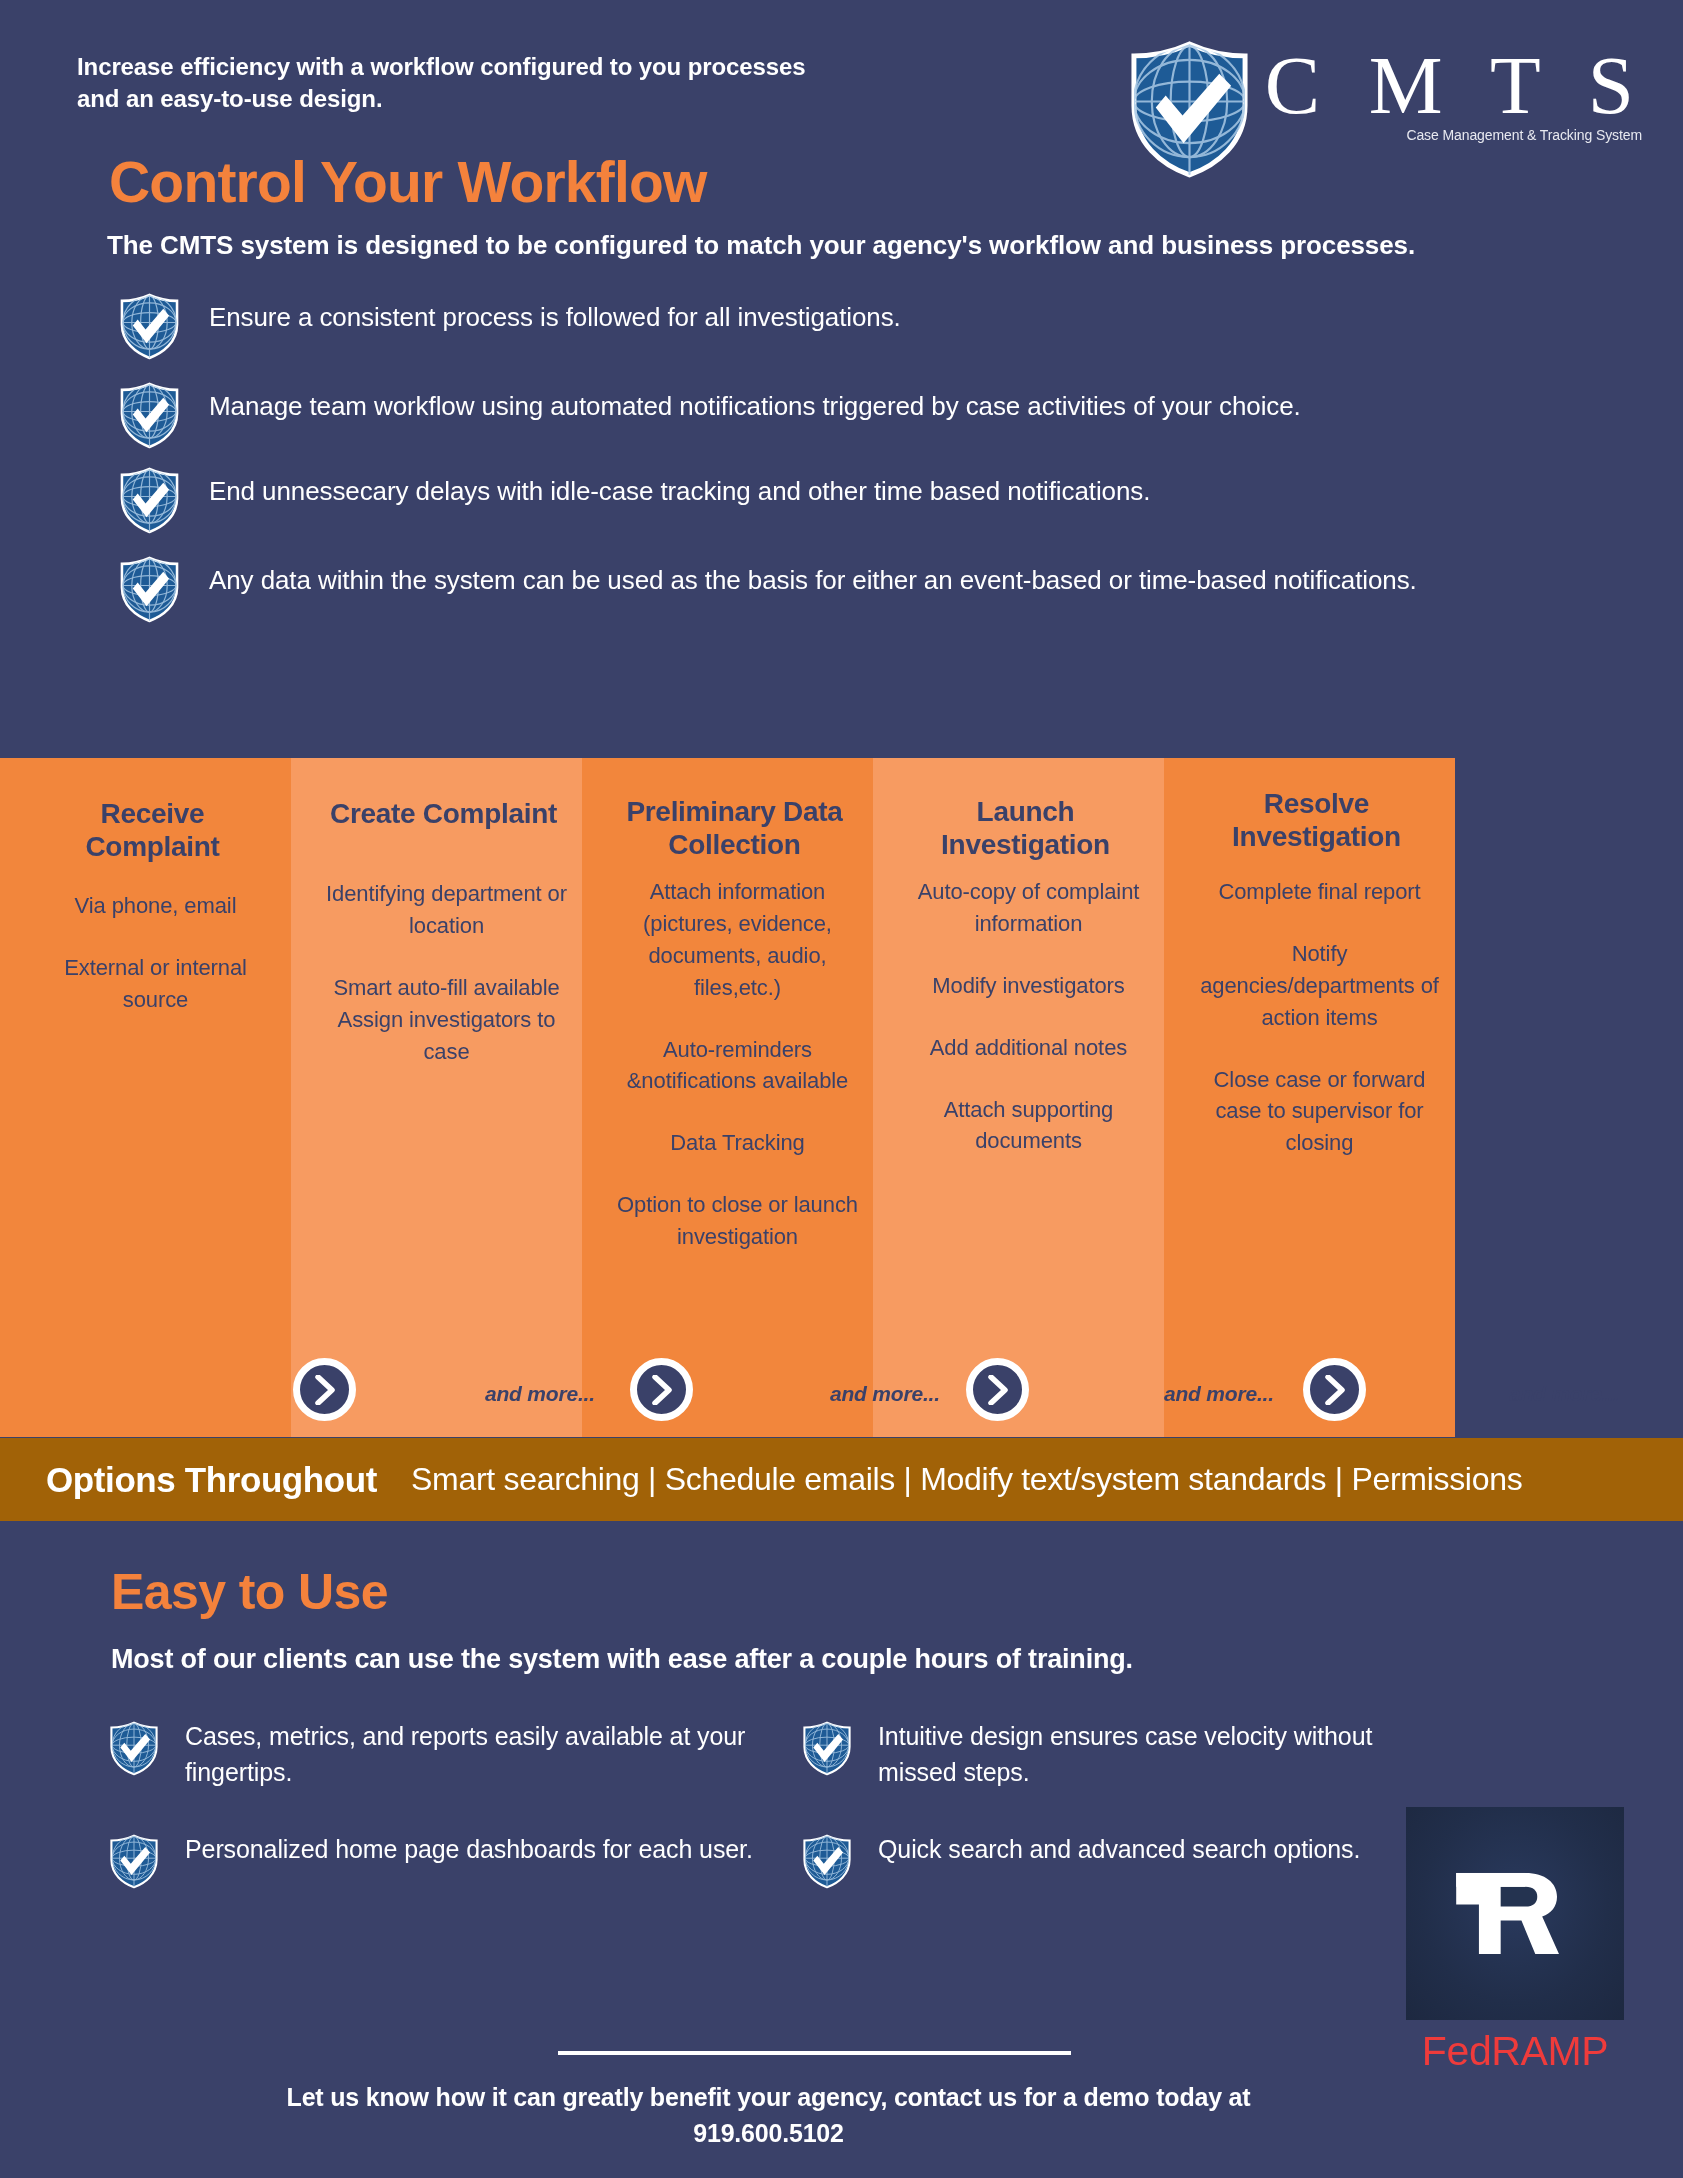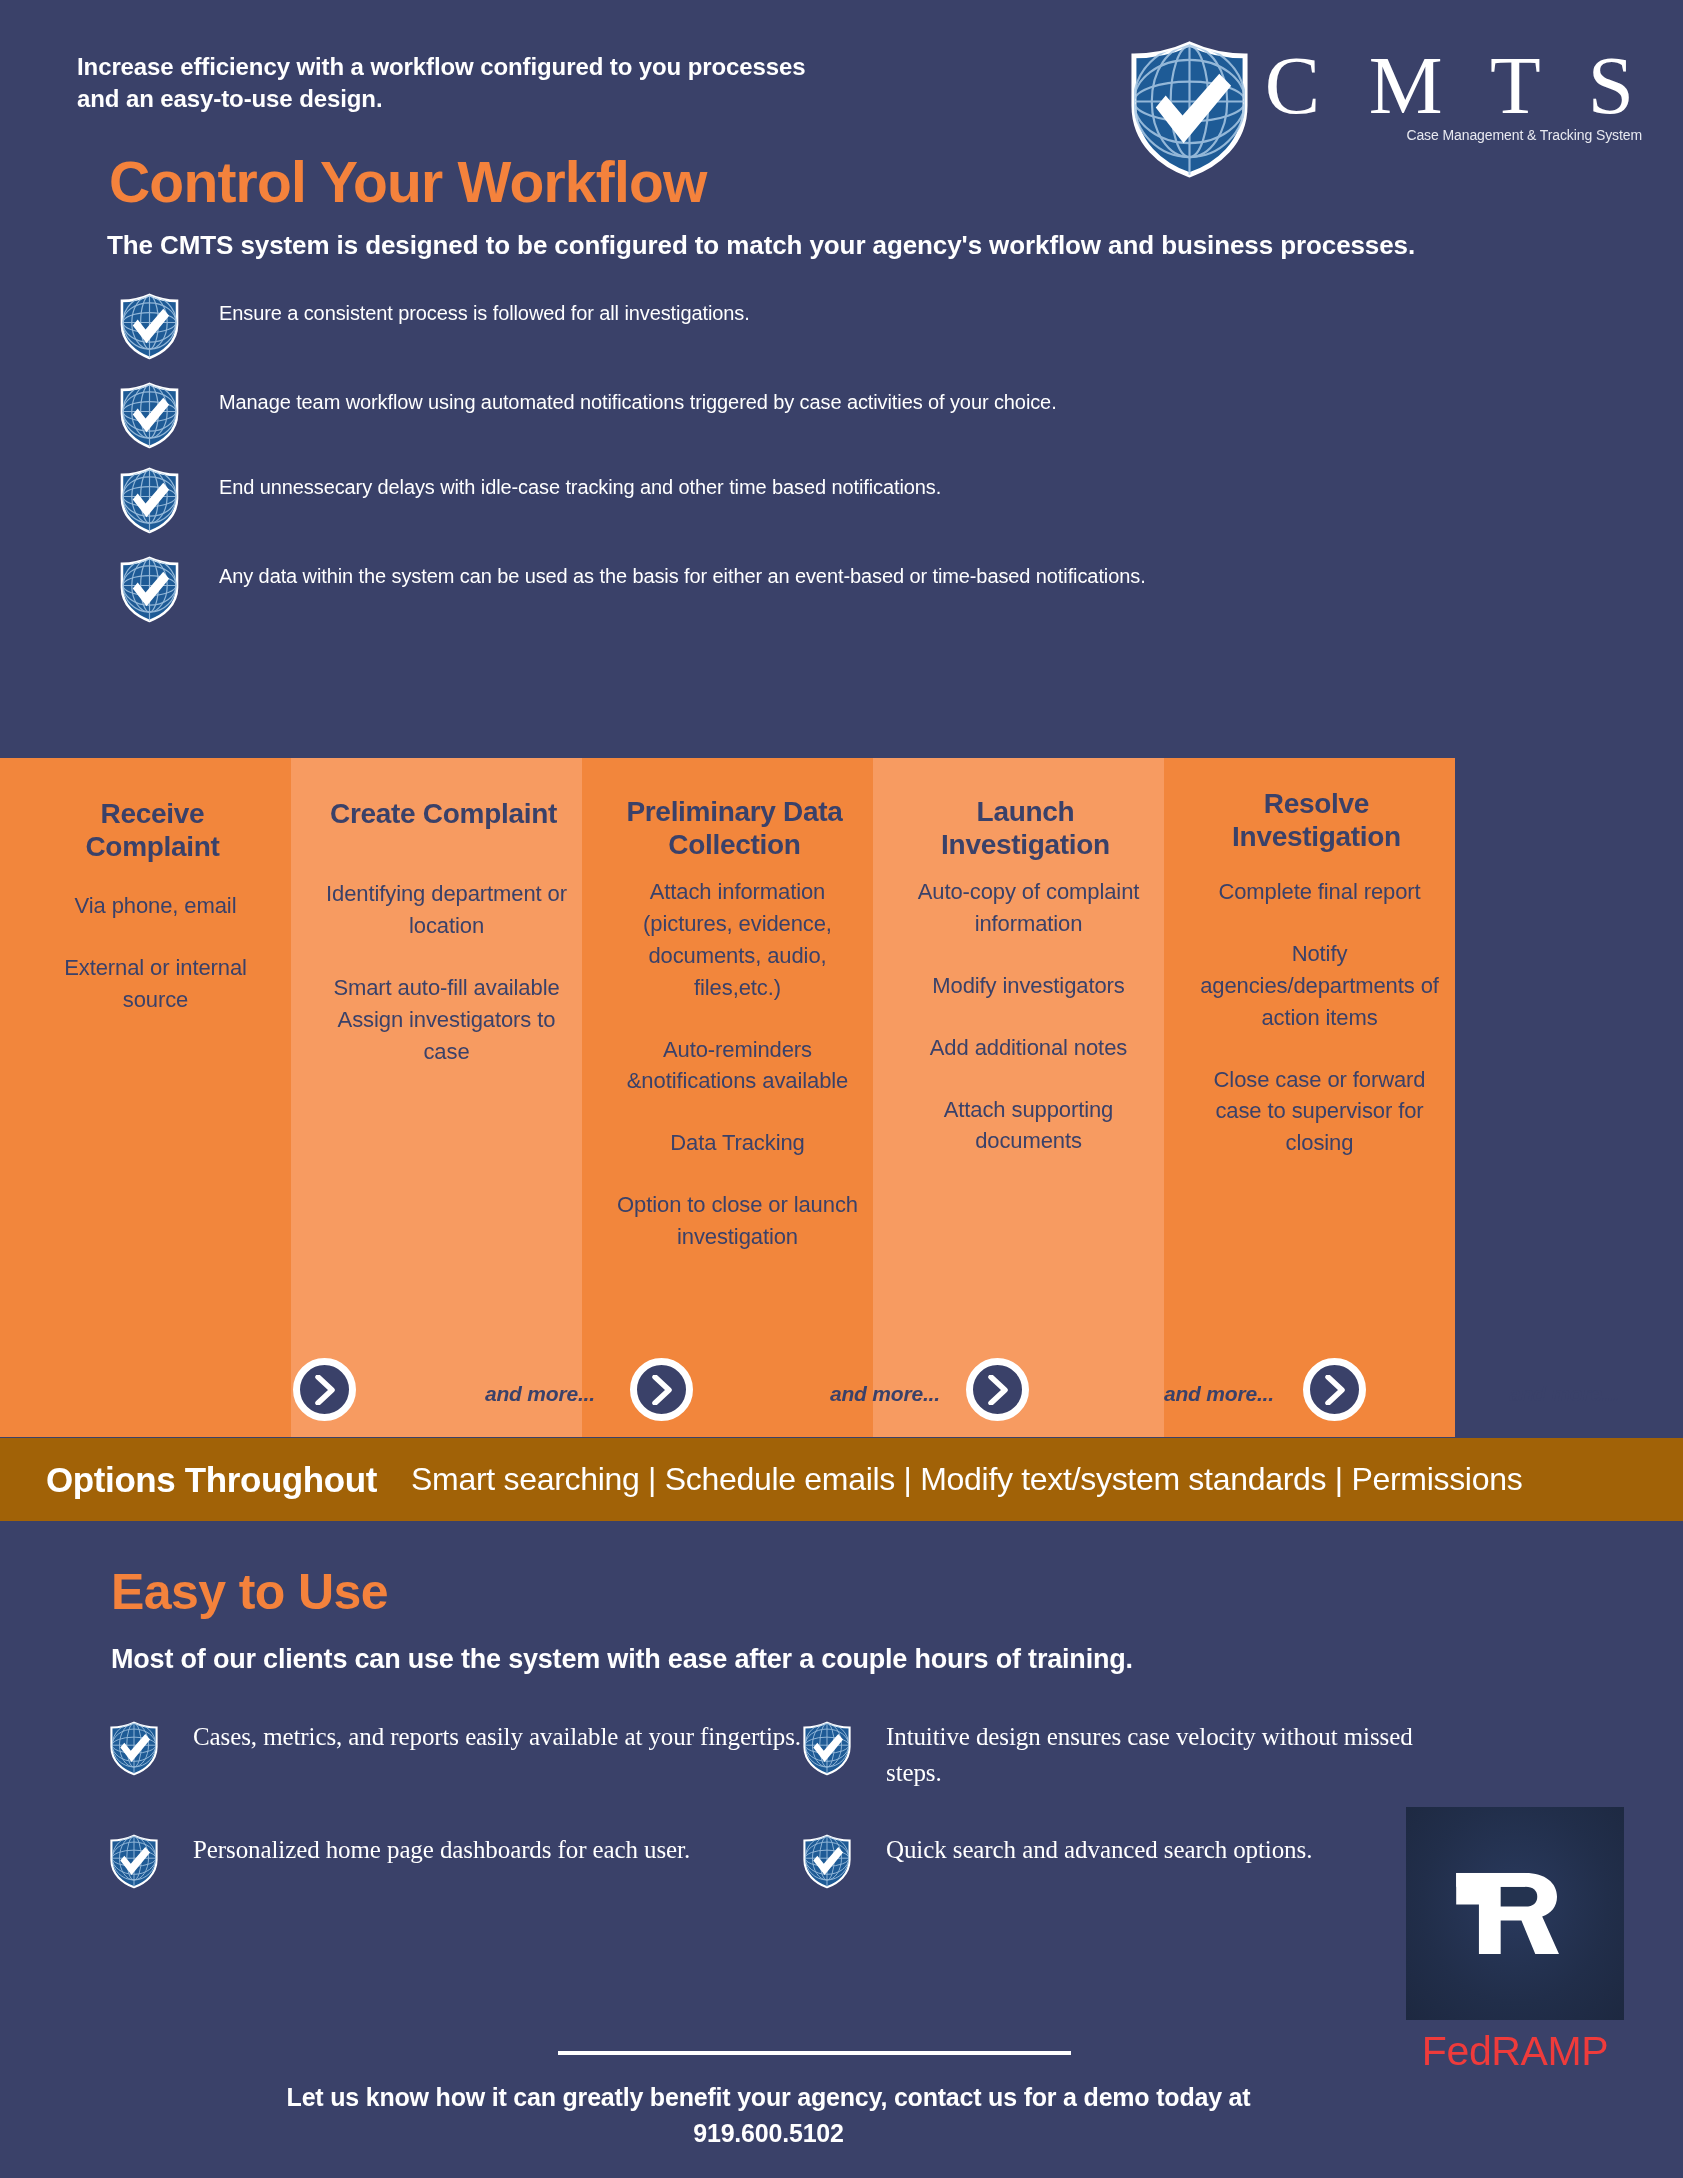--- a/index.html
+++ b/index.html
@@ -67,23 +67,23 @@
     font-weight: bold;
     letter-spacing: -0.1px;
   }
 
   
   .top-bullets { position: absolute; left: 119px; top: 293px; width: 1485px; }
   .tb-row { display: flex; align-items: flex-start; }
   .tb-row .sh { width: 61px; height: 67px; flex: none; }
   .tb-row .txt {
     color: #ffffff;
-    font-size: 20px;
+    font-size: 26px;
     line-height: 1.42;
-    margin-left: 39px;
+    margin-left: 29px;
     letter-spacing: -0.1px;
     padding-top: 6px;
   }
 
   
   .workflow {
     position: absolute;
     left: 0; top: 758px;
     width: 1683px; height: 679px;
     display: flex;
@@ -190,23 +190,22 @@
     display: grid;
     grid-template-columns: 693px 614px;
     row-gap: 42px;
   }
   .eg-cell { display: flex; align-items: flex-start; }
   .eg-cell .sh { width: 50px; height: 55px; flex: none; margin-top: 2px; }
   .eg-cell .txt {
     color: #ffffff;
     font-size: 25px;
     line-height: 1.42;
-    margin-left: 34px;
+    margin-left: 26px;
     letter-spacing: -0.1px;
-    font-family: Liberation Serif, serif;
   }
 
   
   .fedramp { position: absolute; left: 1406px; top: 1807px; width: 218px; }
   .fr-box {
     width: 218px; height: 213px;
     background: radial-gradient(ellipse at 50% 45%, #2a3a5e 0%, #212e4a 60%, #1d2840 100%);
     display: flex;
     align-items: center;
     justify-content: center;

